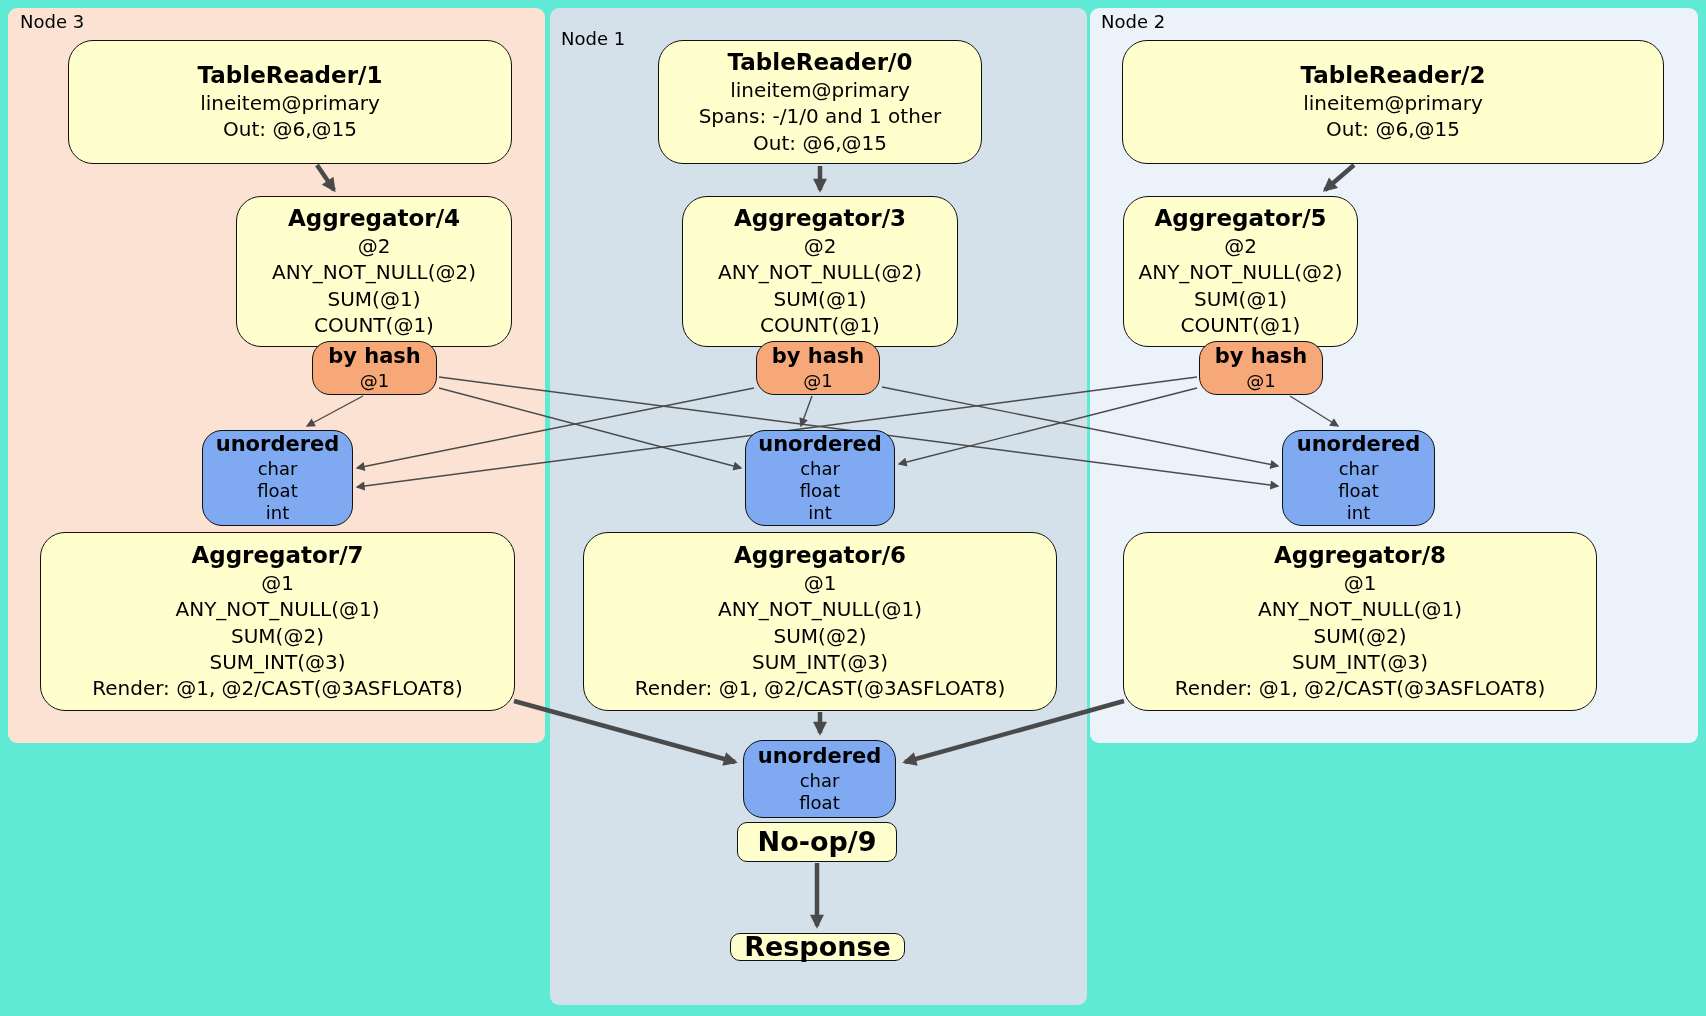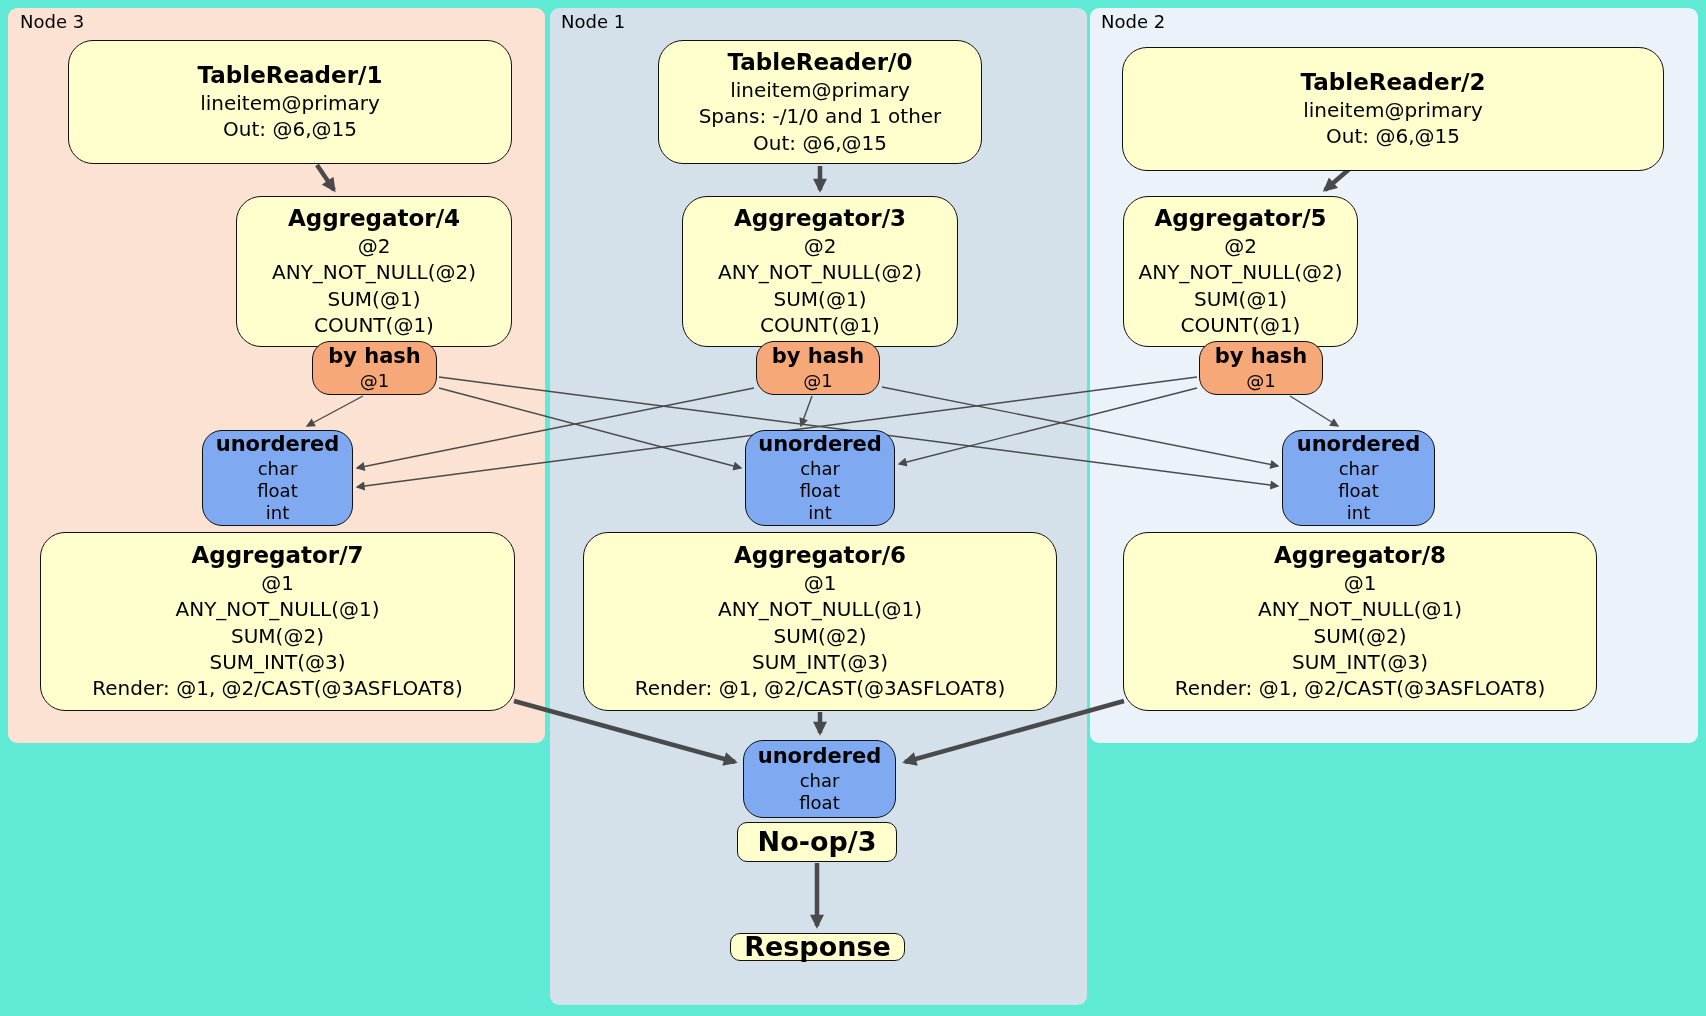--- a/index.html
+++ b/index.html
@@ -30,21 +30,21 @@
 <div id="canvas">
 
   <div class="panel" style="left:8px;top:8px;width:537px;height:735px;background:#FBE2D2;">
   </div>
   <div class="panel" style="left:550px;top:8px;width:537px;height:997px;background:#D4E1EB;">
   </div>
   <div class="panel" style="left:1090px;top:8px;width:608px;height:735px;background:#ECF2FA;">
   </div>
 
   <div class="plabel" style="left:20px;top:11px;">Node 3</div>
-  <div class="plabel" style="left:561px;top:11px;">Node 1</div>
+  <div class="plabel" style="left:561px;top:28px;">Node 1</div>
   <div class="plabel" style="left:1101px;top:11px;">Node 2</div>
 
   <svg id="edges" width="1706" height="1016" viewBox="0 0 1706 1016">
     <defs>
       <marker id="mThin" viewBox="0 0 10 10" refX="8.5" refY="5" markerWidth="11" markerHeight="9" orient="auto" markerUnits="userSpaceOnUse">
         <path d="M0,0 L10,5 L0,10 z" fill="#4A4A4A"></path>
       </marker>
       <marker id="mThick" viewBox="0 0 10 10" refX="8" refY="5" markerWidth="16" markerHeight="14" orient="auto" markerUnits="userSpaceOnUse">
         <path d="M0,0 L10,5 L0,10 z" fill="#4A4A4A"></path>
       </marker>
@@ -144,28 +144,28 @@
     <div class="ln">Render: @1, @2/CAST(@3ASFLOAT8)</div>
   </div>
 
   <div class="sync" style="left:743px;top:740px;width:153px;height:78px;">
     <div class="title">unordered</div>
     <div class="lnsm">char</div>
     <div class="lnsm">float</div>
   </div>
 
   <div class="box big" style="left:737px;top:822px;width:160px;height:40px;border-radius:10px;">
-    <div class="title">No-op/3</div>
+    <div class="title">No-op/9</div>
   </div>
 
   <div class="box big" style="left:730px;top:933px;width:175px;height:28px;border-radius:10px;">
     <div class="title">Response</div>
   </div>
 
-  <div class="box" style="left:1122px;top:47px;width:542px;height:124px;align-items:center;">
+  <div class="box" style="left:1122px;top:40px;width:542px;height:124px;align-items:center;">
     <div class="title">TableReader/2</div>
     <div class="ln">lineitem@primary</div>
     <div class="ln">Out: @6,@15</div>
   </div>
 
   <div class="box" style="left:1123px;top:196px;width:235px;height:151px;">
     <div class="title">Aggregator/5</div>
     <div class="ln">@2</div>
     <div class="ln">ANY_NOT_NULL(@2)</div>
     <div class="ln">SUM(@1)</div>

